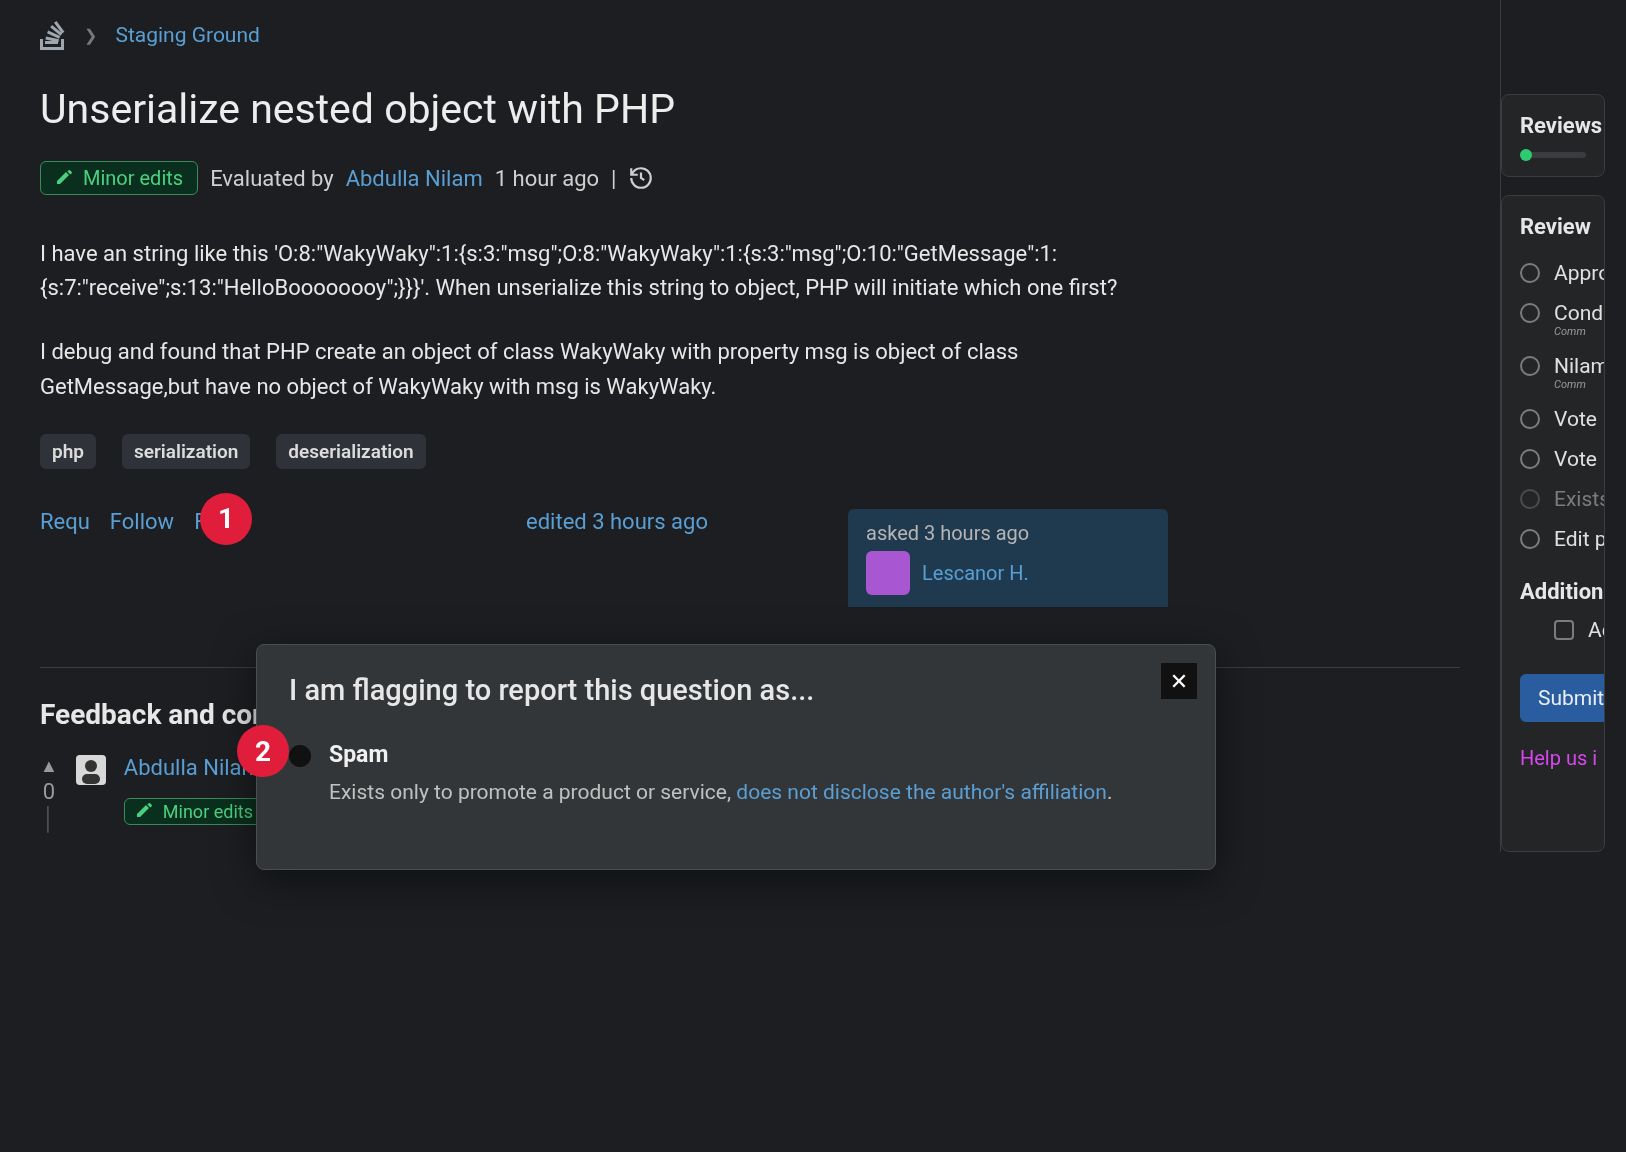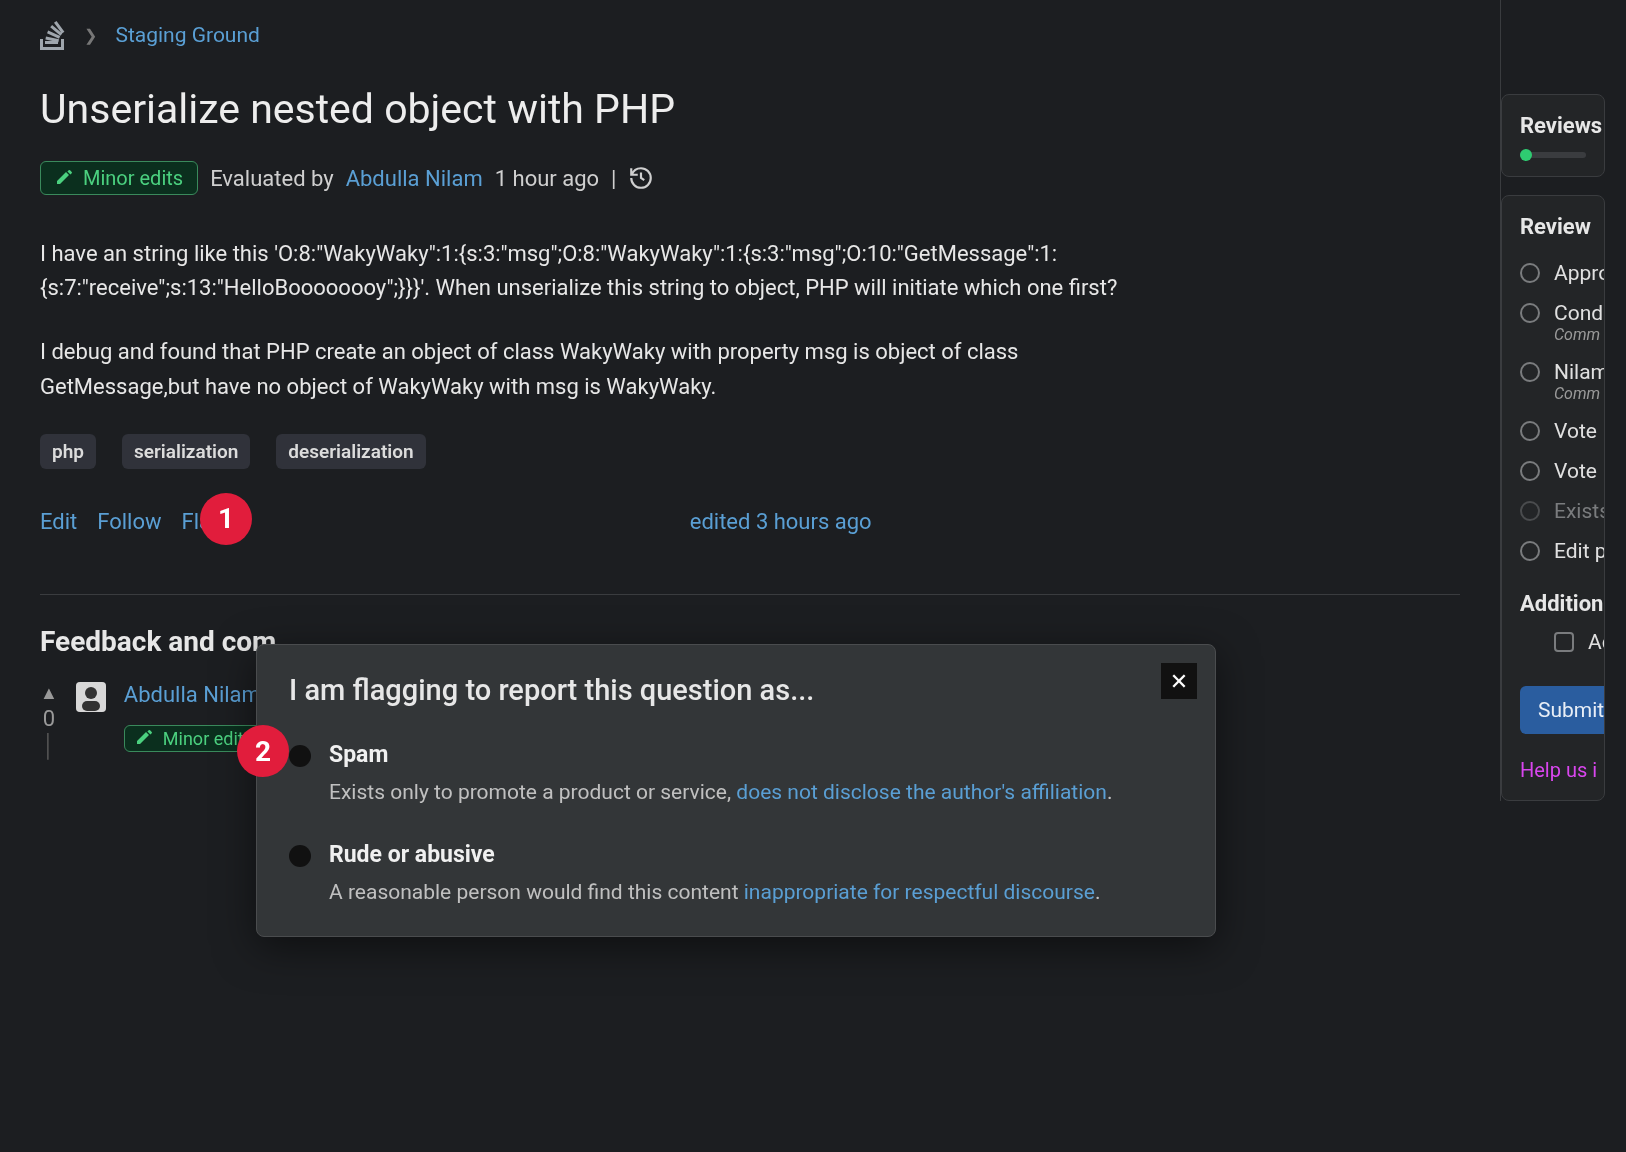--- a/index.html
+++ b/index.html
@@ -223,21 +223,21 @@
 
   .opt-list { display: flex; flex-direction: column; gap: 16px; }
   .opt-item { display: flex; align-items: flex-start; gap: 14px; }
   .opt-item .r {
     width: 20px; height: 20px; border: 2px solid #7a7c7e; border-radius: 50%; margin-top: 2px; flex-shrink: 0;
   }
   .opt-item .r.sq { border-radius: 4px; }
   .opt-item.dim .r { border-color: #4a4c4e; }
   .opt-item .lbl { font-size: 21px; color: #e0e0e0; }
   .opt-item.dim .lbl { color: #7a7c7e; }
-  .opt-item .sub { font-size: 16px; color: #9a9a9a; font-style: italic; }
+  .opt-item .sub { font-size: 11px; color: #9a9a9a; font-style: italic; }
 
   .submit-btn {
     background: #2a5d9f;
     color: #e8eef6;
     border-radius: 6px;
     padding: 12px 18px;
     font-size: 21px;
     display: inline-block;
     margin-top: 4px;
   }
@@ -287,26 +287,33 @@
     <p class="body-text">I debug and found that PHP create an object of class WakyWaky with property msg is object of class GetMessage,but have no object of WakyWaky with msg is WakyWaky.</p>
 
     <div class="tags">
       <span class="tag">php</span>
       <span class="tag">serialization</span>
       <span class="tag">deserialization</span>
     </div>
 
     <div class="actions-row">
       <div class="actions-left">
-        <a>Edit</a>
+        <a>Requ</a>
         <a>Follow</a>
         <a>Flag</a>
         <div class="annot" style="left:160px; top:-16px;">1</div>
       </div>
       <a class="edited">edited 3 hours ago</a>
+      <div class="user-card">
+        <div class="asked">asked 3 hours ago</div>
+        <div class="user-row">
+          <div class="avatar"></div>
+          <a>Lescanor H.</a>
+        </div>
+      </div>
     </div>
 
     <div class="feedback-section">
       <h3>Feedback and com</h3>
       <div class="comment-row">
         <div class="vote-col">
           <span class="vote-up">▲</span>
           <span>0</span>
           <span style="color:#555;">│</span>
         </div>
@@ -399,22 +406,13 @@
   <div class="flag-opt">
     <div class="radio"></div>
     <div>
       <div class="opt-title">Spam</div>
       <div class="opt-desc">
         <span>Exists only to promote a product or service, </span><a class="link">does not disclose the author's affiliation</a><span>.</span>
       </div>
     </div>
   </div>
 
-  <div class="flag-opt" style="margin-bottom:0;">
-    <div class="radio"></div>
-    <div>
-      <div class="opt-title">Rude or abusive</div>
-      <div class="opt-desc">
-        <span>A reasonable person would find this content </span><a class="link">inappropriate for respectful discourse</a><span>.</span>
-      </div>
-    </div>
-  </div>
 </div>
 
 </body></html>

